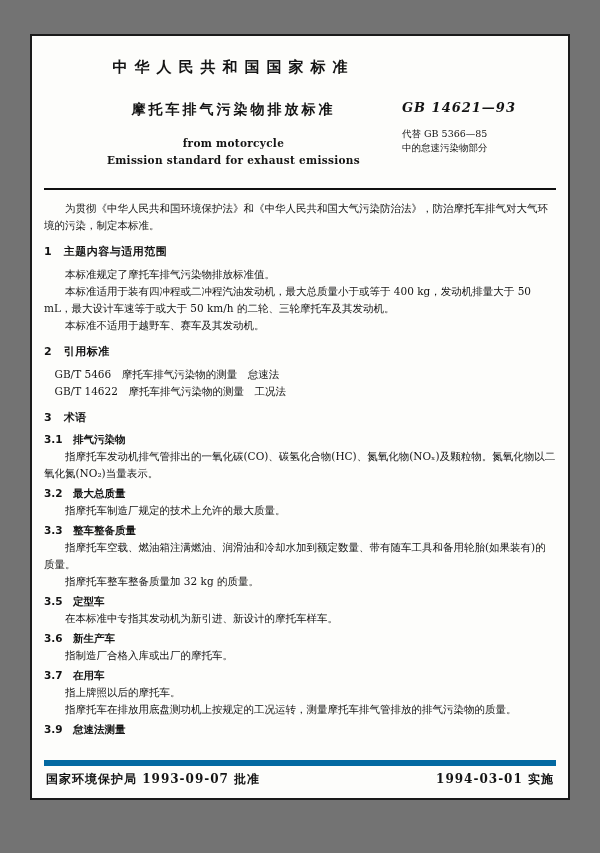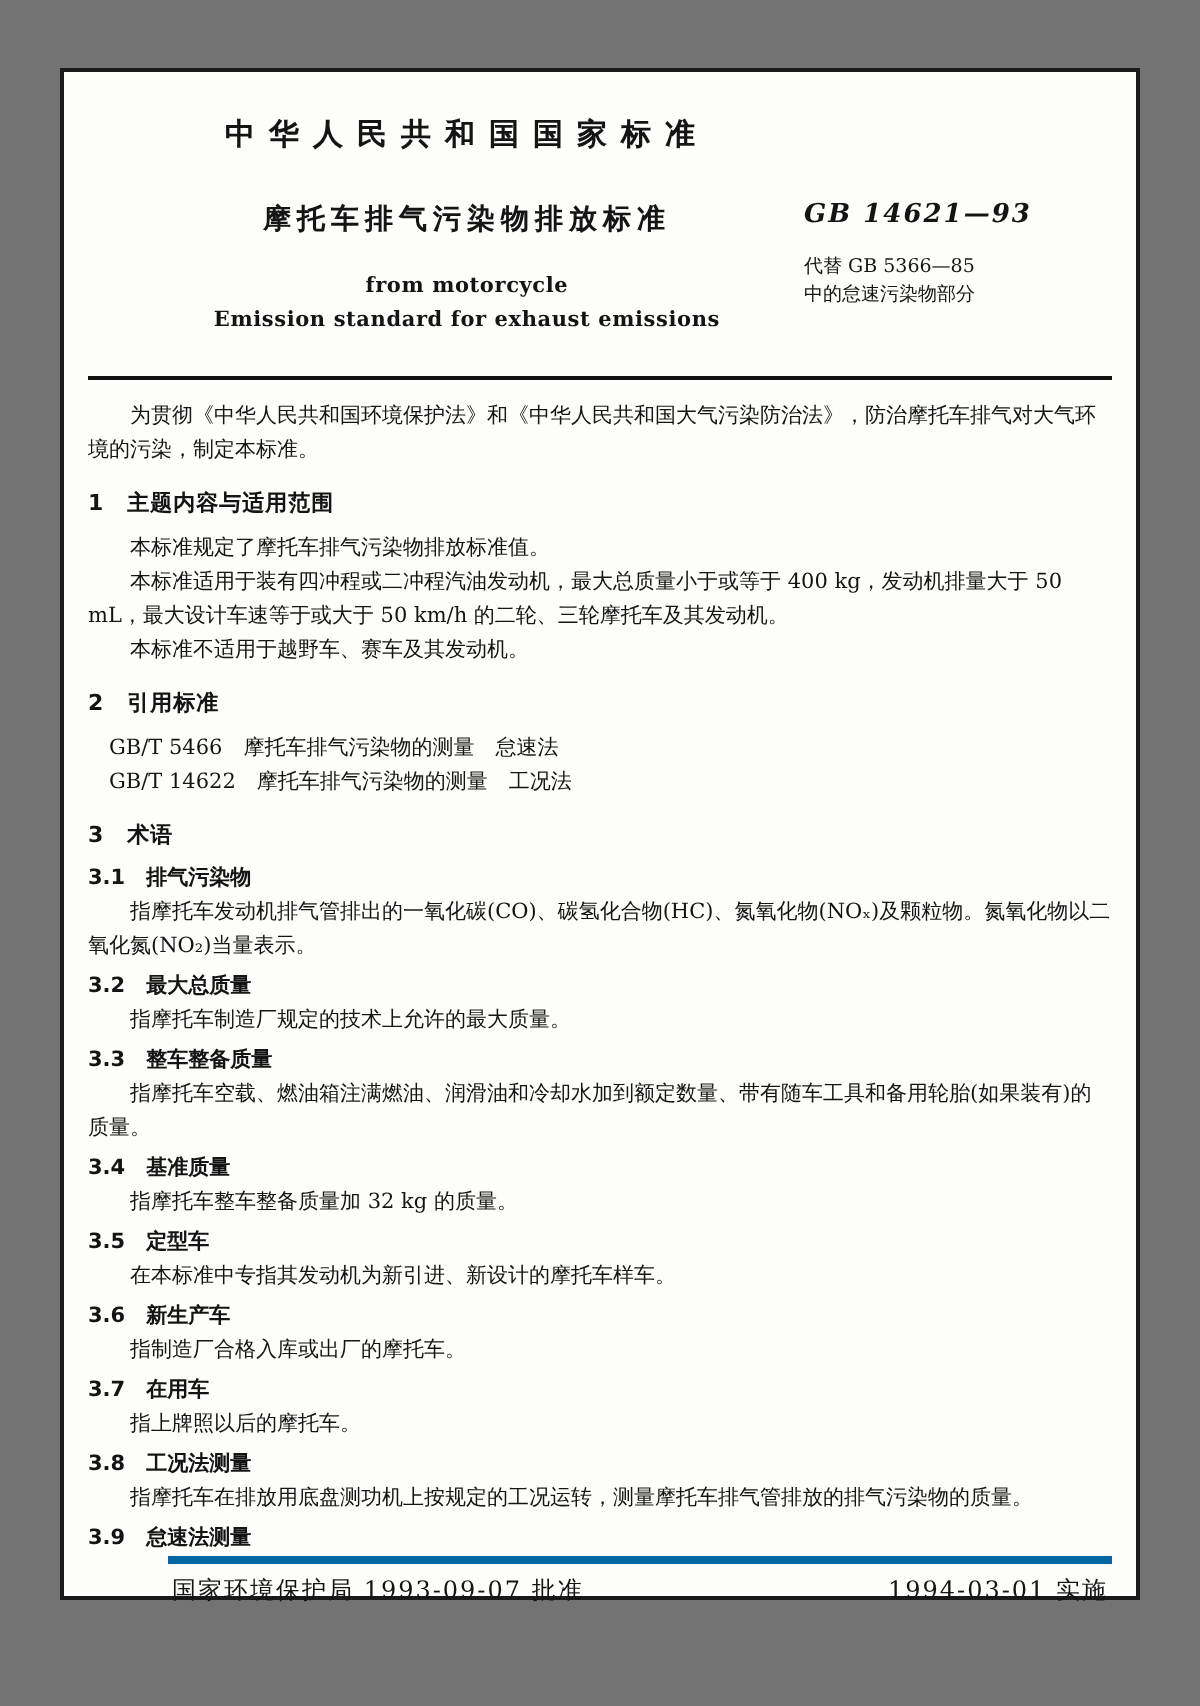--- a/index.html
+++ b/index.html
@@ -73,24 +73,24 @@
   h3.term-heading {
     font-size: 10.5px; font-weight: bold;
     margin: 3px 0 0 0;
     font-family: "DejaVu Sans", "Liberation Sans", sans-serif;
   }
   p.term-body { text-indent: 2em; }
   p.ref-item { text-indent: 1em; }
   
   .doc-footer {
     margin-top: auto; flex: 0 0 auto;
-    border-top: 4px solid #0369a1;
+    border-top: 6px solid #0369a1;
     padding: 5px 2px 2px 2px;
     display: flex; justify-content: space-between; align-items: baseline;
-    font-size: 12px; font-weight: normal; letter-spacing: 1px; margin-left: 40px;
+    font-size: 12px; font-weight: bold; letter-spacing: 1px;
   }
 </style>
 </head>
 <body>
 
 <div class="page">
   <div class="frame">
 
     <div class="doc-header">
       <div class="header-center">
@@ -132,37 +132,35 @@
       </div>
       <div class="term">
         <h3 class="term-heading">3.2　最大总质量</h3>
         <p class="term-body">指摩托车制造厂规定的技术上允许的最大质量。</p>
       </div>
       <div class="term">
         <h3 class="term-heading">3.3　整车整备质量</h3>
         <p class="term-body">指摩托车空载、燃油箱注满燃油、润滑油和冷却水加到额定数量、带有随车工具和备用轮胎(如果装有)的质量。</p>
       </div>
       <div class="term">
-        <h3 class="term-heading">3.4　基准质量</h3>
         <p class="term-body">指摩托车整车整备质量加 32 kg 的质量。</p>
       </div>
       <div class="term">
         <h3 class="term-heading">3.5　定型车</h3>
         <p class="term-body">在本标准中专指其发动机为新引进、新设计的摩托车样车。</p>
       </div>
       <div class="term">
         <h3 class="term-heading">3.6　新生产车</h3>
         <p class="term-body">指制造厂合格入库或出厂的摩托车。</p>
       </div>
       <div class="term">
         <h3 class="term-heading">3.7　在用车</h3>
         <p class="term-body">指上牌照以后的摩托车。</p>
       </div>
       <div class="term">
-        <h3 class="term-heading">3.8　工况法测量</h3>
         <p class="term-body">指摩托车在排放用底盘测功机上按规定的工况运转，测量摩托车排气管排放的排气污染物的质量。</p>
       </div>
       <div class="term">
         <h3 class="term-heading">3.9　怠速法测量</h3>
       </div>
     </div>
 
     <div class="doc-footer">
       <span>国家环境保护局 1993-09-07 批准</span>
       <span>1994-03-01 实施</span>

